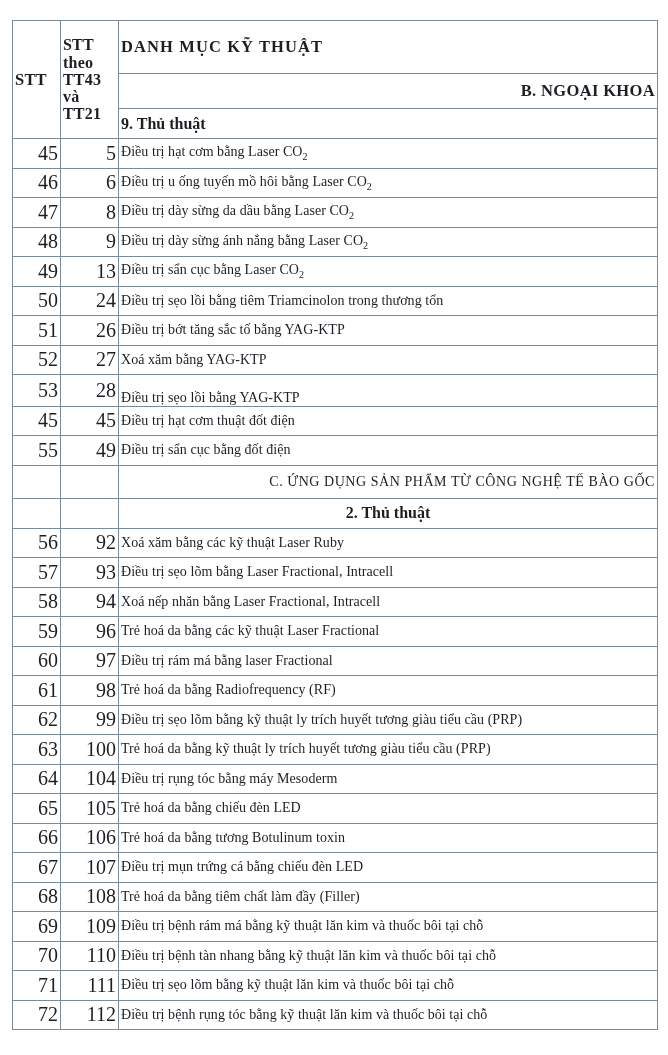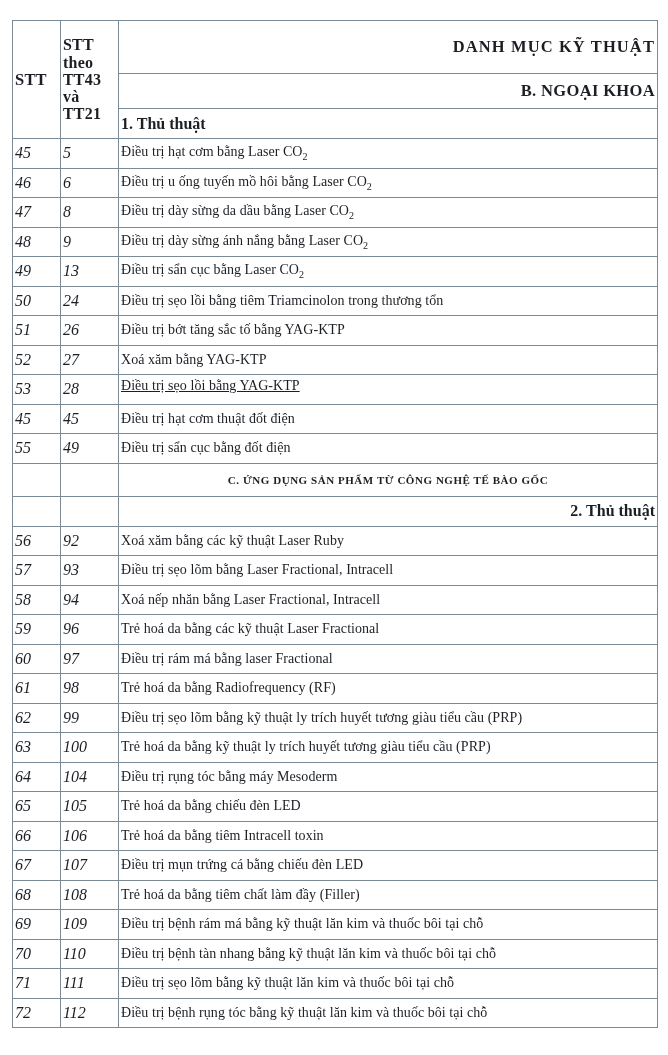--- a/index.html
+++ b/index.html
@@ -37,21 +37,21 @@
   
   td.hdr-stt, td.hdr-tt {
     font-weight: bold;
     font-size: 16.5px;
     line-height: 1.08;
     letter-spacing: 0.2px;
     vertical-align: middle;
   }
   td.hdr-tt { font-size: 16px; }
   td.hdr-title {
-    text-align: right;
+    text-align: left;
     font-weight: bold;
     font-size: 16.5px;
     letter-spacing: 1.1px;
     height: 53px;
   }
   td.hdr-sec {
     font-weight: bold;
     font-size: 16.5px;
     letter-spacing: 0.35px;
     height: 35px;
@@ -62,50 +62,49 @@
     font-weight: bold;
     font-size: 16px;
     height: 30px;
     padding-left: 6px;
     text-align: left;
   }
 
   
   tr.data-row td { height: 29.5px; }
   td.cell-stt, td.cell-tt {
-    text-align: left;
-    font-size: 16px;
+    text-align: right;
+    font-size: 20px;
     font-weight: normal;
-    font-style: italic;
   }
   td.cell-name {
     text-align: left;
     font-size: 14px;
     padding-left: 6px;
     white-space: nowrap;
     letter-spacing: 0.05px;
   }
-  td.cell-name.shift-up { vertical-align: top; padding-top: 4px; line-height: 1.05; text-decoration: underline; }
+  td.cell-name.shift-up { vertical-align: top; padding-top: 16px; line-height: 1.05; }
 
   
   tr.section-row td { height: 33px; }
   td.sec-title {
-    font-weight: bold;
-    font-size: 11px;
+    font-weight: normal;
+    font-size: 14px;
     letter-spacing: 0.55px;
     padding-left: 6px;
-    text-align: center;
+    text-align: right;
     white-space: nowrap;
   }
   tr.subsection-row td { height: 30px; }
   td.subsec-title {
     font-weight: bold;
     font-size: 16px;
     padding-left: 6px;
-    text-align: right;
+    text-align: center;
   }
   td.blank { }
   sub { font-size: 0.72em; vertical-align: sub; }
 </style>
 </head>
 <body>
 
 <div id="page">
   <table class="doc-table">
     <colgroup>
@@ -125,21 +124,21 @@
           <div>TT43</div>
           <div>và</div>
           <div>TT21</div>
         </td>
         <td class="hdr-title">DANH MỤC KỸ THUẬT</td>
       </tr>
       <tr>
         <td class="hdr-sec">B. NGOẠI KHOA</td>
       </tr>
       <tr>
-        <td class="hdr-sub">1. Thủ thuật</td>
+        <td class="hdr-sub">9. Thủ thuật</td>
       </tr>
 
     <tr class="data-row">
           <td class="cell-stt">45</td>
           <td class="cell-tt">5</td>
           <td class="cell-name">Điều trị hạt cơm bằng Laser CO<sub>2</sub></td>
         </tr>
         <tr class="data-row">
           <td class="cell-stt">46</td>
           <td class="cell-tt">6</td>
@@ -246,21 +245,21 @@
           <td class="cell-name">Điều trị rụng tóc bằng máy Mesoderm</td>
         </tr>
         <tr class="data-row">
           <td class="cell-stt">65</td>
           <td class="cell-tt">105</td>
           <td class="cell-name">Trẻ hoá da bằng chiếu đèn LED</td>
         </tr>
         <tr class="data-row">
           <td class="cell-stt">66</td>
           <td class="cell-tt">106</td>
-          <td class="cell-name">Trẻ hoá da bằng tiêm Intracell toxin</td>
+          <td class="cell-name">Trẻ hoá da bằng tương Botulinum toxin</td>
         </tr>
         <tr class="data-row">
           <td class="cell-stt">67</td>
           <td class="cell-tt">107</td>
           <td class="cell-name">Điều trị mụn trứng cá bằng chiếu đèn LED</td>
         </tr>
         <tr class="data-row">
           <td class="cell-stt">68</td>
           <td class="cell-tt">108</td>
           <td class="cell-name">Trẻ hoá da bằng tiêm chất làm đầy (Filler)</td>

